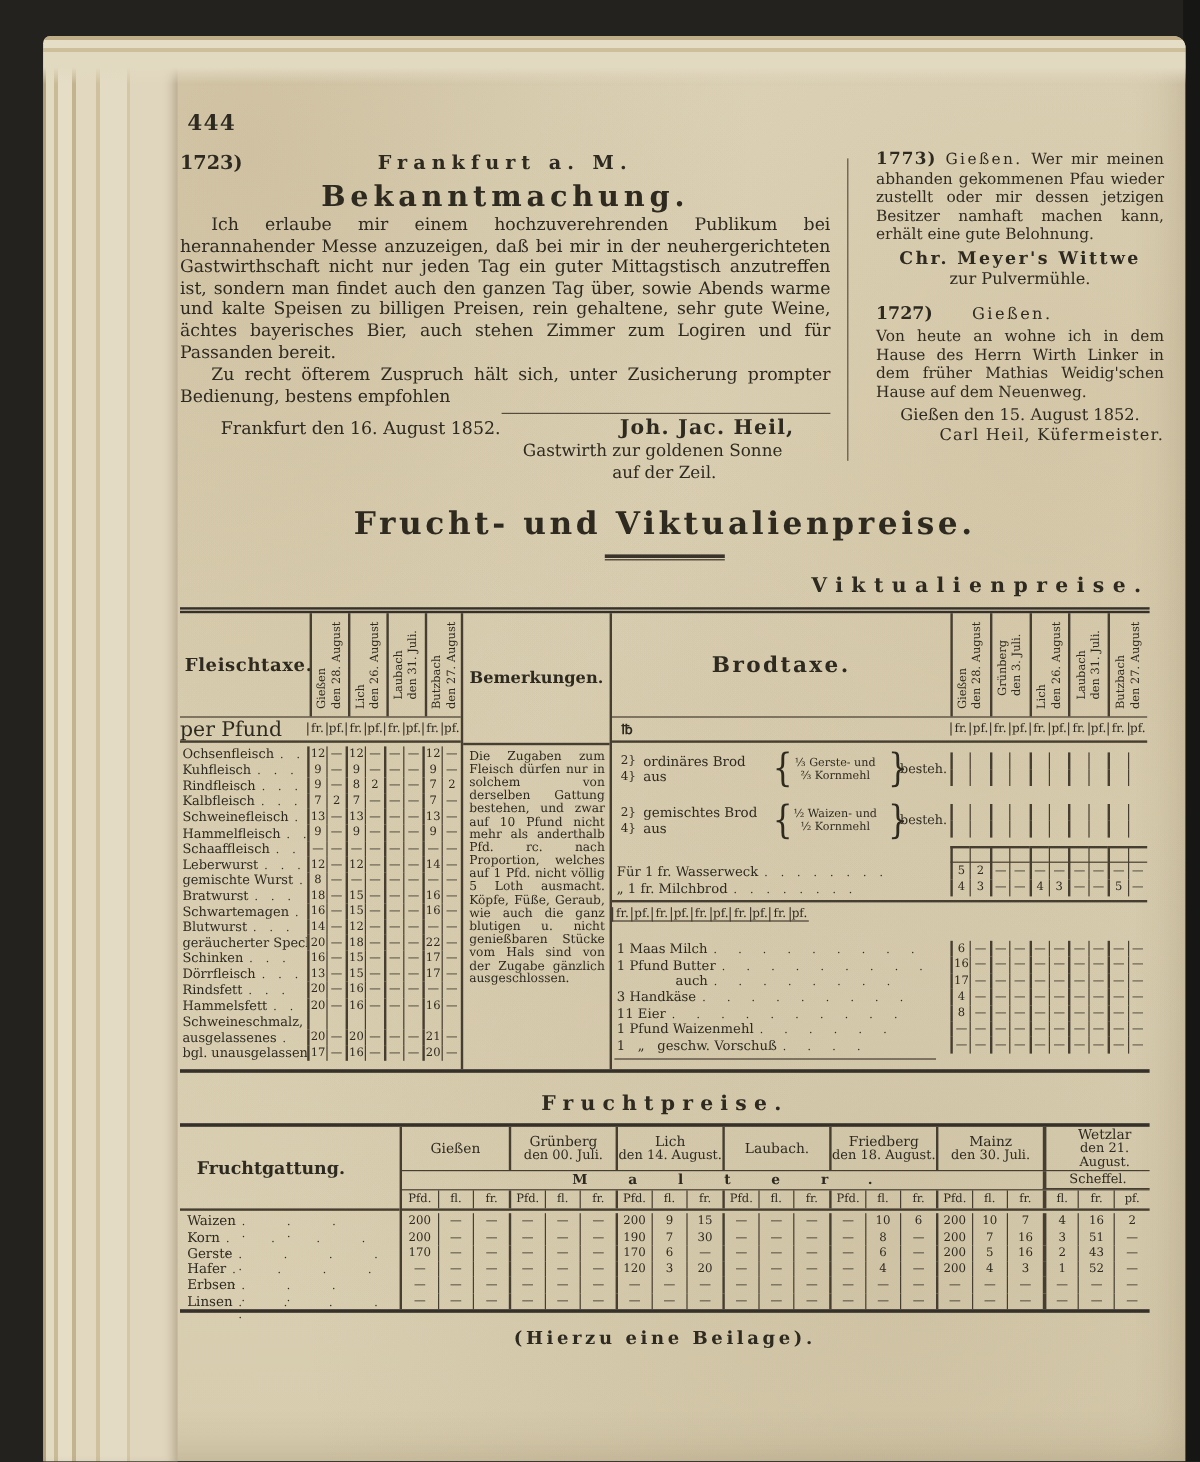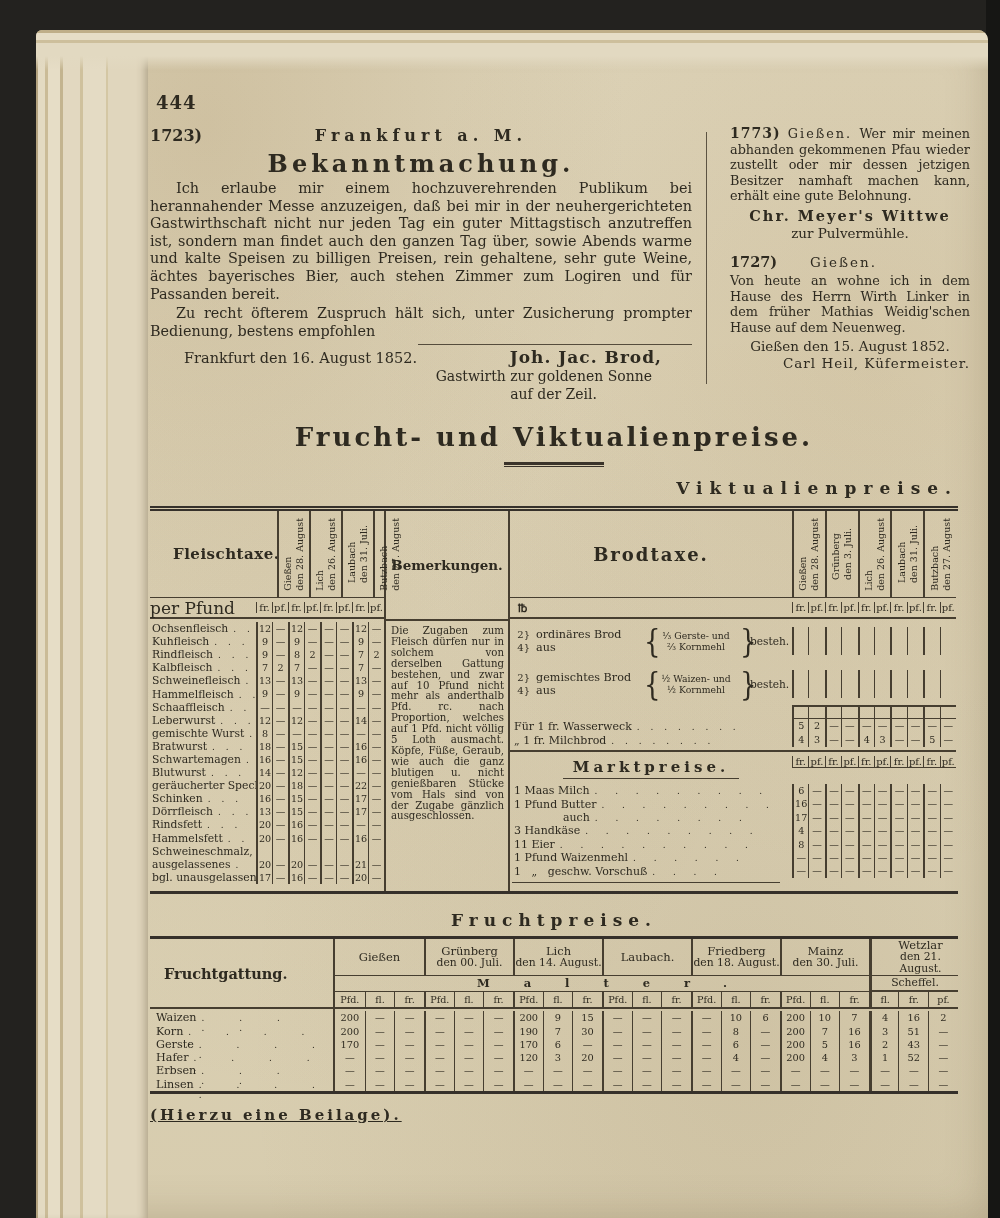--- a/index.html
+++ b/index.html
@@ -79,21 +79,21 @@
   .vt { position:absolute; left:0; top:476px; width:808px; height:388px;
         border-top:5px double #35302a; border-bottom:3px solid #35302a;
         display:flex; font-size:11px; }
   .vt-left { width:236px; border-right:2px solid #463e30; display:flex; flex-direction:column; }
   .vt-bem { width:124px; border-right:2px solid #463e30; display:flex; flex-direction:column; }
   .vt-right { width:446px; display:flex; flex-direction:column; }
 
   .head-band { height:86px; display:flex; }
   .sub-band { height:22px; display:flex; border-top:1px solid #463e30; border-bottom:2px solid #463e30; align-items:center; }
   .fl-label { width:108px; display:flex; align-items:center; justify-content:flex-start; padding-left:4px;
-              font-weight:bold; font-size:15px; letter-spacing:.5px;margin-left:19px; }
+              font-weight:bold; font-size:15px; letter-spacing:.5px; }
   .pair-head { width:32px; border-left:2px solid #463e30; display:flex; align-items:center; justify-content:center; }
   .vlabel { writing-mode:vertical-rl; transform:rotate(180deg); font-size:9.5px; line-height:12px; white-space:nowrap; }
   .vlabel span { display:block; }
   .sub-label { width:108px; font-size:17px; }
   .ucell { width:16px; text-align:center; font-size:10px; border-left:1px solid #463e30; }
   .vt-rows { flex:1; padding-top:3px; }
   .mrow { height:13.1px; display:flex; align-items:center; }
   .mlabel { width:108px; display:flex; align-items:baseline; padding-left:2px; font-size:10.8px; white-space:nowrap; overflow:hidden; }
   .dots { margin-left:5px; letter-spacing:4px; font-size:9px; }
   .cells { display:flex; height:100%; }
@@ -154,22 +154,22 @@
   .ft-scheffel { width:calc(100%/7); border-left:3px solid #463e30; text-align:center; font-size:10.8px; border-bottom:1px solid #463e30; }
   .ft-units { height:18px; display:flex; border-top:1px solid #463e30; border-bottom:2px solid #463e30; }
   .ft-units > span, .ft-vrow > span { width:calc(100%/21); text-align:center; font-size:9.6px; line-height:16px; border-left:1px solid #463e30; }
   .ft-units > span:nth-child(3n+1), .ft-vrow > span:nth-child(3n+1) { border-left:2px solid #463e30; }
   .ft-units > span:first-child, .ft-vrow > span:first-child { border-left:none; }
   .ft-units > span:nth-child(19), .ft-vrow > span:nth-child(19) { border-left:3px solid #463e30; }
   .ft-body { flex:1; padding-top:2px; }
   .ft-vrow { display:flex; height:13.3px; }
   .ft-vrow > span { line-height:13px; font-size:9.8px; }
 
-  .footer-note { position:absolute; left:0; top:1076px; width:808px; 
-                 font-weight:bold; font-size:15px; letter-spacing:3px;text-decoration:underline; }
+  .footer-note { position:absolute; left:0; top:1076px; width:808px; text-align:center;
+                 font-weight:bold; font-size:15px; letter-spacing:3px; }
 </style>
 </head>
 <body>
 
 <div class="frame-right"></div>
 <div class="paper">
   <div class="deckle"></div>
   <div class="topedge"></div>
 
   <div class="content">
@@ -181,21 +181,21 @@
           <span class="al-num">1723)</span>
           <span class="al-place">Frankfurt a. M.</span>
           <span style="width:90px"></span>
         </div>
         <div class="al-title">Bekanntmachung.</div>
         <p class="al-p indent">Ich erlaube mir einem hochzuverehrenden Publikum bei herannahender Messe anzuzeigen, daß bei mir in der neuhergerichteten Gastwirthschaft nicht nur jeden Tag ein guter Mittagstisch anzutreffen ist, sondern man findet auch den ganzen Tag über, sowie Abends warme und kalte Speisen zu billigen Preisen, rein gehaltene, sehr gute Weine, ächtes bayerisches Bier, auch stehen Zimmer zum Logiren und für Passanden bereit.</p>
         <p class="al-p indent">Zu recht öfterem Zuspruch hält sich, unter Zusicherung prompter Bedienung, bestens empfohlen</p>
         <div class="sig-rule"></div>
         <div class="al-sigrow">
           <span class="al-date">Frankfurt den 16. August 1852.</span>
-          <span class="al-sig">Joh. Jac. Brod,</span>
+          <span class="al-sig">Joh. Jac. Heil,</span>
         </div>
         <div class="al-sigsub">Gastwirth zur goldenen Sonne</div>
         <div class="al-sigsub" style="padding-right:95px">auf der Zeil.</div>
       </div>
 
       <div class="divider-v"></div>
 
       <div class="ann-right">
         <p class="ar-p">
           <span class="ar-num">1773)</span>
@@ -788,23 +788,20 @@
                   <span>—</span>
                   <span>5</span>
                   <span>—</span>
                 </span>
             </div>
             </div>
 
           <div class="markt-rule"></div>
 
           <div class="markt-head">
-            <div class="markt-title-wrap">
-                <span class="markt-title">Marktpreise.</span>
-              </div>
             <div class="markt-units">
                 <span class="ucell" style="width:16.4px">fr.</span>
                 <span class="ucell" style="width:16.4px">pf.</span>
                 <span class="ucell" style="width:16.4px">fr.</span>
                 <span class="ucell" style="width:16.4px">pf.</span>
                 <span class="ucell" style="width:16.4px">fr.</span>
                 <span class="ucell" style="width:16.4px">pf.</span>
                 <span class="ucell" style="width:16.4px">fr.</span>
                 <span class="ucell" style="width:16.4px">pf.</span>
                 <span class="ucell" style="width:16.4px">fr.</span>

